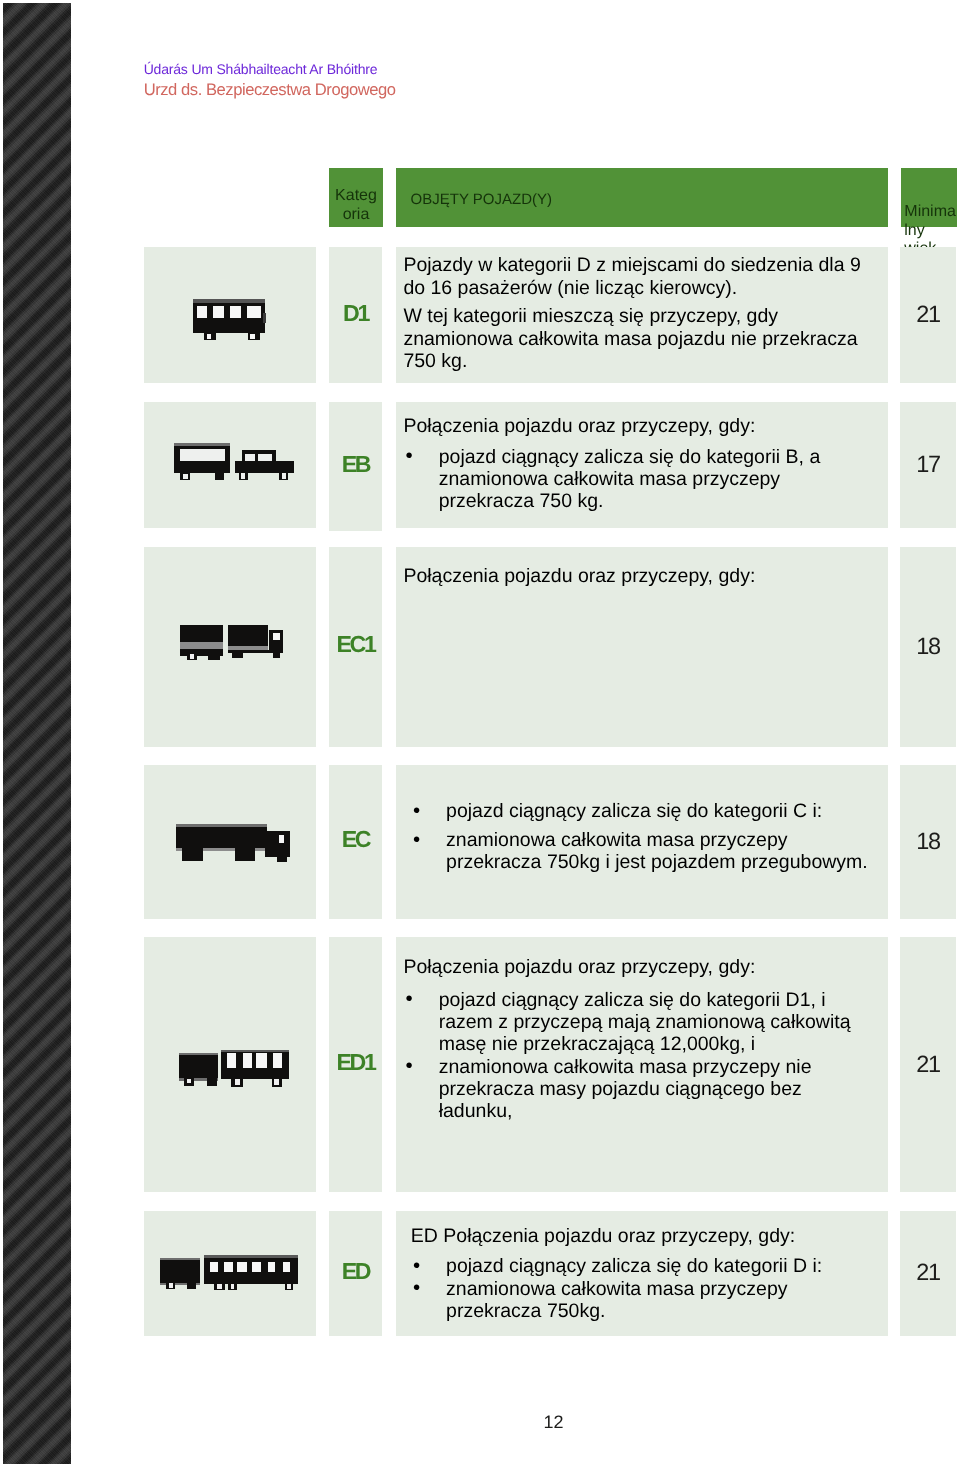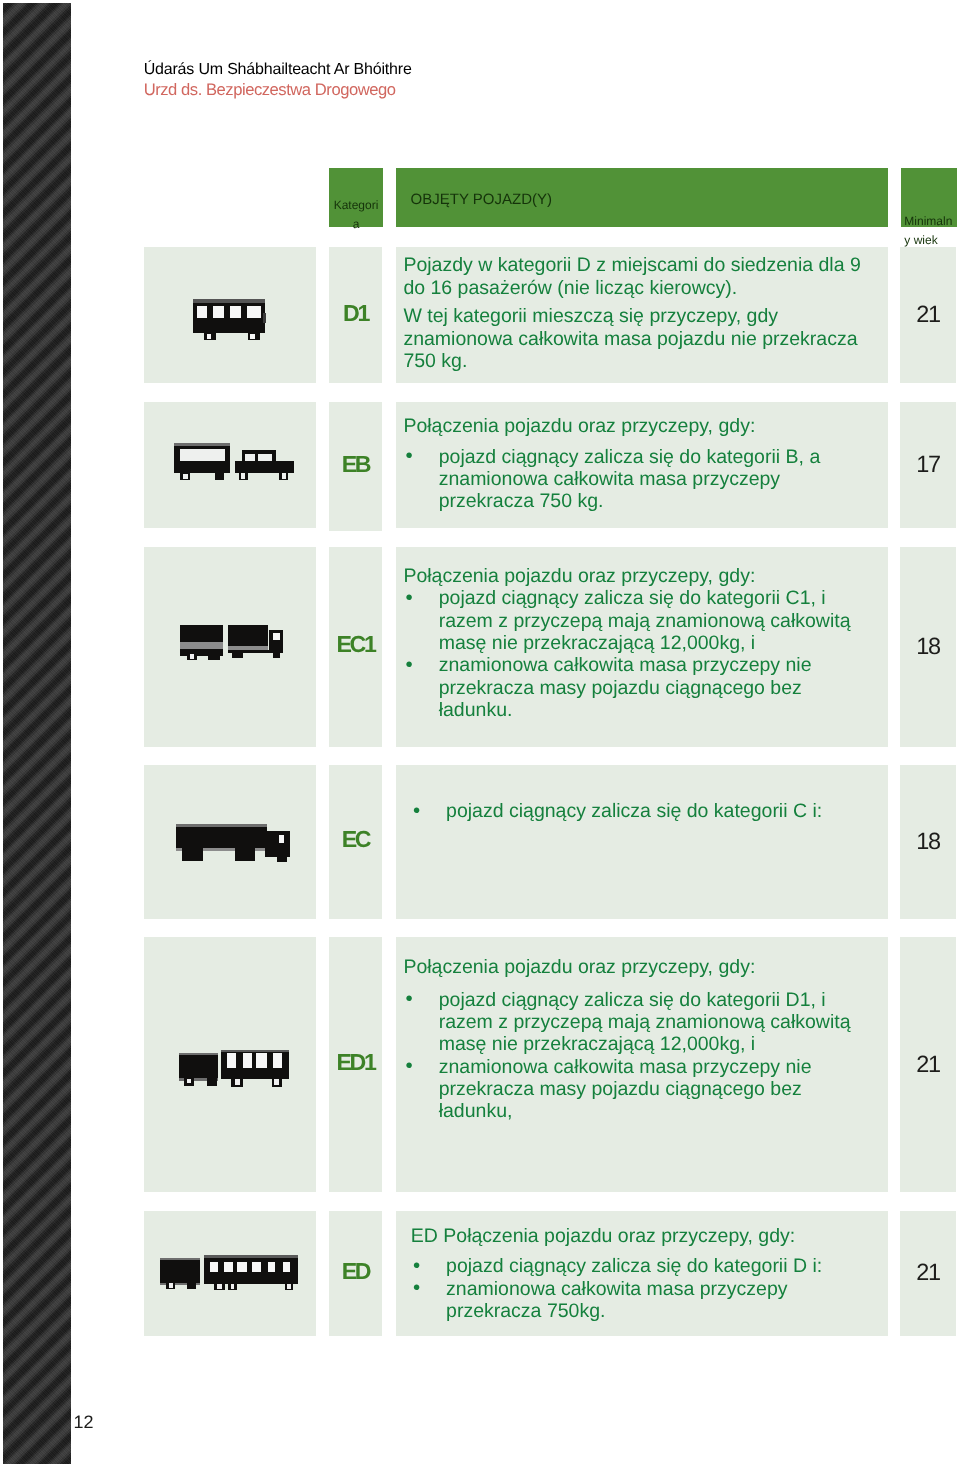--- a/index.html
+++ b/index.html
@@ -19,53 +19,53 @@
             repeating-linear-gradient(-45deg,
                #262626 0px,   #262626 1.5px,
                #1d1d1d 1.5px, #1d1d1d 6.2px,
                #252525 6.2px, #252525 8.0px,
                #343434 8.0px, #343434 10.0px,
                #3d3d3d 10.0px,#3d3d3d 14.2px,
                #333333 14.2px,#333333 16.0px);}
 
   
   #hdr{position:absolute;left:143.7px;top:60px;}
-  #hdr .l1{font-size:16px;color:#000000;line-height:19.6px;letter-spacing:-0.19px;white-space:nowrap;}
+  #hdr .l1{font-size:14px;color:#6d28d9;line-height:19.6px;letter-spacing:-0.19px;white-space:nowrap;}
   #hdr .l2{font-size:16.6px;color:#d1675f;line-height:19.6px;letter-spacing:-0.46px;white-space:nowrap;}
 
   
   #tbl{position:absolute;left:0;top:0;width:960px;}
   .cell{position:absolute;background:#e5ece3;}
   .c-icon{left:144px;width:172px;}
   .c-cat {left:329px;width:53px;}
   .c-txt {left:396px;width:492px;}
   .c-age {left:900px;width:56px;}
 
   .headcell{background:#519237;color:#15330a;}
-  .headcell .inr{position:absolute;left:2.5px;top:28px;font-size:12px;line-height:18.2px;
+  .headcell .inr{position:absolute;left:2.5px;top:19px;font-size:16px;line-height:18.2px;
                  overflow-wrap:anywhere;word-break:break-word;}
   .head-cat{left:329.2px;width:53.6px;}
   .head-txt{left:396px;width:492px;}
   .head-age{left:901.3px;width:55.7px;}
   .head-cat .inr{text-align:center;width:50px;left:1.8px;}
   .head-age .inr{left:3px;margin-top:16px;}
   .head-txt .inr{top:23.5px;left:14.6px;font-size:15px;line-height:16px;}
 
   .cat{position:absolute;left:0;width:100%;text-align:center;
        font-size:23.2px;line-height:23.2px;font-weight:bold;color:#3d8227;letter-spacing:-2.4px;padding-right:2.4px;}
   .age{position:absolute;left:0;width:100%;text-align:center;
        font-size:23.5px;line-height:23.5px;color:#1d1d1b;letter-spacing:-1.4px;padding-right:1.4px;}
 
-  .txtbox{position:absolute;width:462px;color:#15803d;font-size:19.5px;}
+  .txtbox{position:absolute;width:462px;color:#000000;font-size:19.5px;}
   .para{margin:0;line-height:22.3px;}
   ul.bl{margin:0;padding:0;list-style:none;}
   ul.bl li{position:relative;padding-left:35.3px;line-height:22.3px;}
   ul.bl li:before{content:"\2022";position:absolute;left:2.1px;top:-0.3px;font-size:20.5px;}
 
-  #pgnum{position:absolute;left:0;top:1411px;width:960px;
+  #pgnum{position:absolute;left:0;top:1411px;width:960px;text-align:center;
          font-size:18px;line-height:18px;color:#1d1d1b;text-decoration:underline;}
   #pgnum span{position:relative;left:73.5px;top:2px;}
 </style>
 </head>
 <body>
 
 <div id="stripe"></div>
 
 <div id="hdr">
   <div class="l1">Údarás Um Shábhailteacht Ar Bhóithre</div>
@@ -158,24 +158,20 @@
           <path d="M51.8 26.8 H63.1 V33.1 H51.8 Z" fill="#100f0e"></path>
           <path d="M92.5 26.8 H100.1 V33.1 H92.5 Z" fill="#100f0e"></path>
         </svg></span>
     </div>
     <div class="cell c-cat" style="top:546.5px;height:200.3px">
       <div class="cat" style="top:50%;transform:translateY(-50%);margin-top:-1.6px">EC1</div>
     </div>
     <div class="cell c-txt" style="top:546.5px;height:200.3px">
       <div class="txtbox" style="top:18.600000000000023px;left:7.4px">
         <p class="para" style="margin-top:0px">Połączenia pojazdu oraz przyczepy, gdy:</p>
-        <ul class="bl" style="margin-top:0px">
-          <li style="margin-top:0px">pojazd ciągnący zalicza się do kategorii C1, i razem z przyczepą mają znamionową całkowitą masę nie przekraczającą 12,000kg, i</li>
-          <li style="margin-top:0px">znamionowa całkowita masa przyczepy nie przekracza masy pojazdu ciągnącego bez ładunku.</li>
-        </ul>
       </div>
     </div>
     <div class="cell c-age" style="top:546.5px;height:200.3px">
       <div class="age" style="top:50%;transform:translateY(-50%)">18</div>
     </div>
     <div class="cell c-icon" style="top:765px;height:154px">
       <span class="ico" style="position:absolute;left:32.099999999999994px;top:59.10000000000002px"><svg width="115" height="38" viewBox="0 0 115 38" xmlns="http://www.w3.org/2000/svg" shape-rendering="crispEdges">
           <path d="M0 0 H90.5 V3.1 H0 Z" fill="#6e6e6e"></path>
           <path d="M0 3.1 H90.5 V24.4 H0 Z" fill="#100f0e"></path>
           <path d="M0 24.4 H90.5 V26.8 H0 Z" fill="#8c8c8c"></path>
@@ -186,20 +182,21 @@
           <path d="M100.8 31 H111 V37.6 H100.8 Z" fill="#100f0e"></path>
         </svg></span>
     </div>
     <div class="cell c-cat" style="top:765px;height:154px">
       <div class="cat" style="top:50%;transform:translateY(-50%);margin-top:-1.6px">EC</div>
     </div>
     <div class="cell c-txt" style="top:765px;height:154px">
       <div class="txtbox" style="top:22.5px;left:14.8px">
         <ul class="bl" style="margin-top:12.4px">
           <li style="margin-top:0px">pojazd ciągnący zalicza się do kategorii C i:</li>
+          <li style="margin-top:6.7px">znamionowa całkowita masa przyczepy przekracza 750kg i jest pojazdem przegubowym.</li>
         </ul>
       </div>
     </div>
     <div class="cell c-age" style="top:765px;height:154px">
       <div class="age" style="top:50%;transform:translateY(-50%)">18</div>
     </div>
     <div class="cell c-icon" style="top:937.4px;height:254.6px">
       <span class="ico" style="position:absolute;left:35.099999999999994px;top:112.60000000000002px"><svg width="110" height="37" viewBox="0 0 110 37" xmlns="http://www.w3.org/2000/svg" shape-rendering="crispEdges">
           <path d="M0 2.9 H39.1 V6 H0 Z" fill="#6e6e6e"></path>
           <path d="M0 4.6 H39.1 V28.2 H0 Z" fill="#100f0e"></path>

